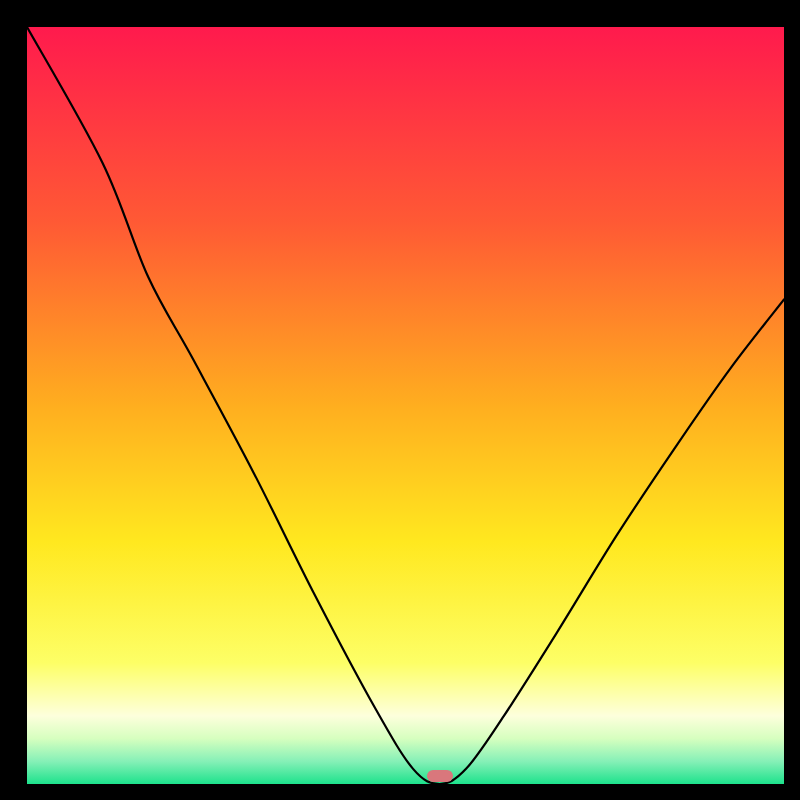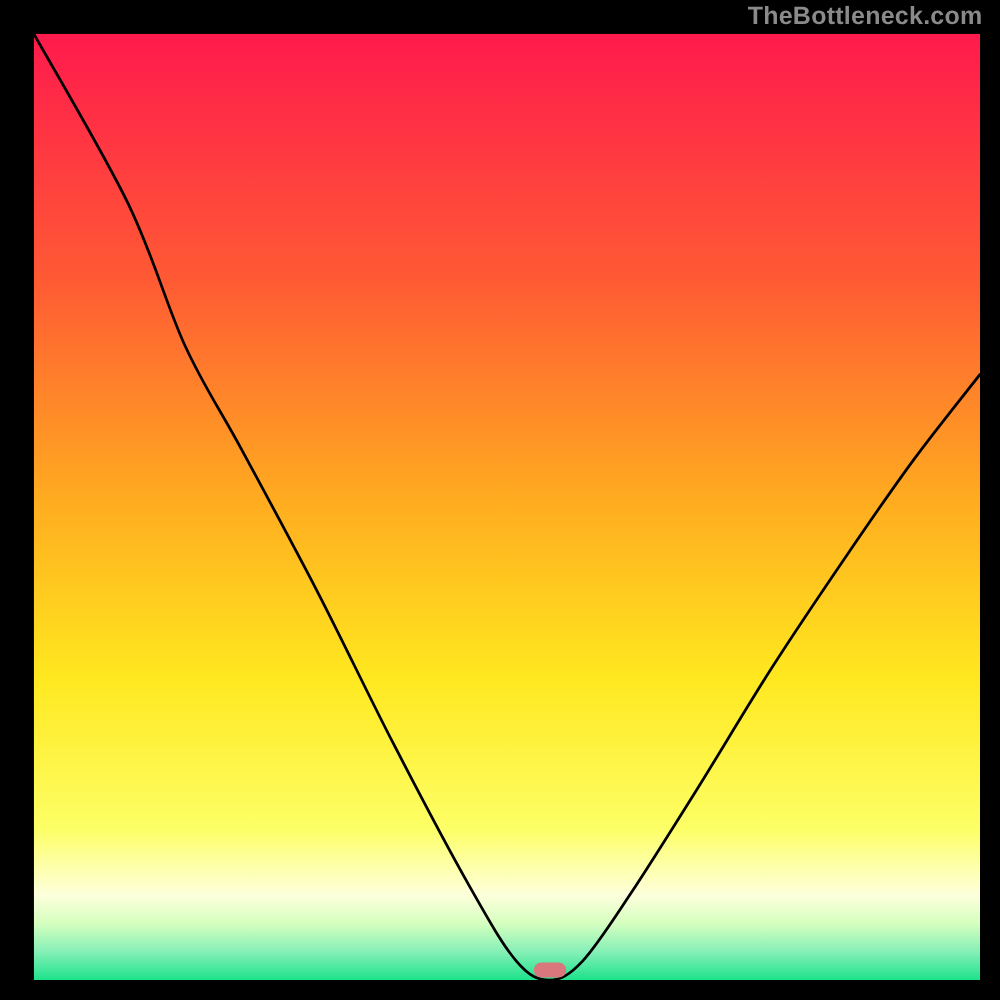--- a/index.html
+++ b/index.html
@@ -67,14 +67,13 @@
       <rect x="0" y="0" width="100" height="100" fill="url(#bg-grad)"></rect>
     </svg>
 
     <svg class="curve-svg" viewBox="0 0 100 100" preserveAspectRatio="none">
       <path id="curve-path" fill="none" stroke-width="0.35" stroke-linecap="round" stroke-linejoin="round" vector-effect="non-scaling-stroke" style="stroke-width:2.2px" d="M 0 0 C 1.6666666666666667 3, 7.333333333333334 12.5, 10 18 C 12.666666666666666 23.5, 14 28.666666666666668, 16 33 C 18 37.333333333333336, 19.666666666666668 39.666666666666664, 22 44 C 24.333333333333332 48.333333333333336, 27.333333333333332 53.833333333333336, 30 59 C 32.666666666666664 64.16666666666667, 35.333333333333336 69.83333333333333, 38 75 C 40.666666666666664 80.16666666666667, 43.833333333333336 86.16666666666667, 46 90 C 48.166666666666664 93.83333333333333, 49.583333333333336 96.33333333333333, 51 98 C 52.416666666666664 99.66666666666667, 53.333333333333336 100, 54.5 100 C 55.666666666666664 100, 56.583333333333336 99.5, 58 98 C 59.416666666666664 96.5, 61 94, 63 91 C 65 88, 67.5 84, 70 80 C 72.5 76, 75.33333333333333 71.16666666666667, 78 67 C 80.66666666666667 62.833333333333336, 83.5 58.666666666666664, 86 55 C 88.5 51.333333333333336, 90.66666666666667 48.166666666666664, 93 45 C 95.33333333333333 41.833333333333336, 98.83333333333333 37.5, 100 36" stroke="#000000"></path>
     </svg>
 
     <div class="min-marker" style="width: 26px; height: 12px; left: 399.565px; top: 743.43px; background: rgb(217, 119, 124);"></div>
   </div>
 
-  <div class="watermark">TheBottleneck.com</div>
 </div>
 
 </body></html>

